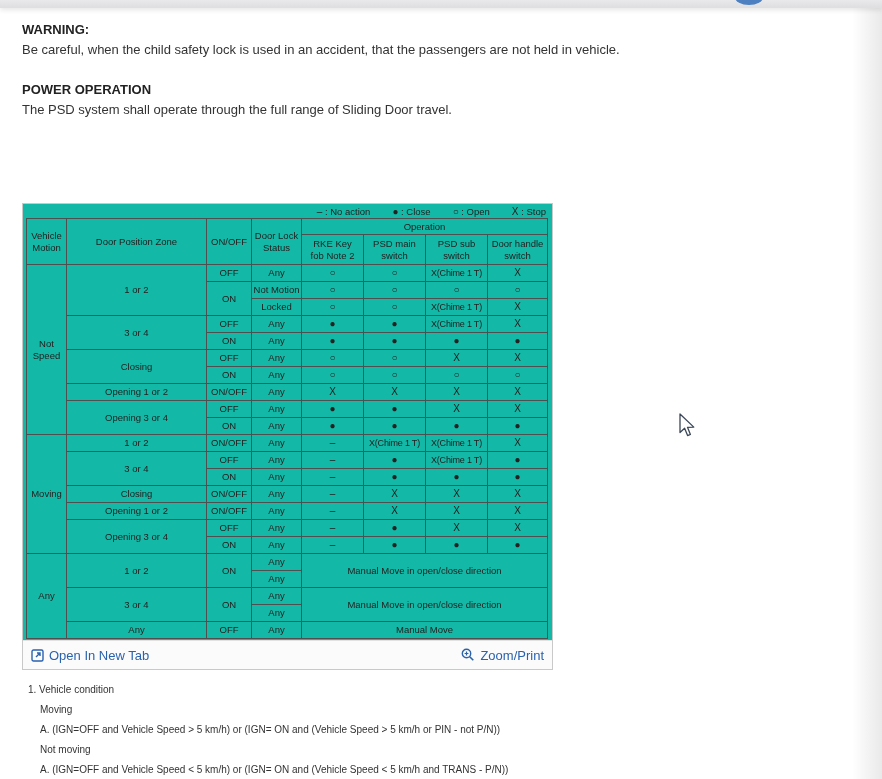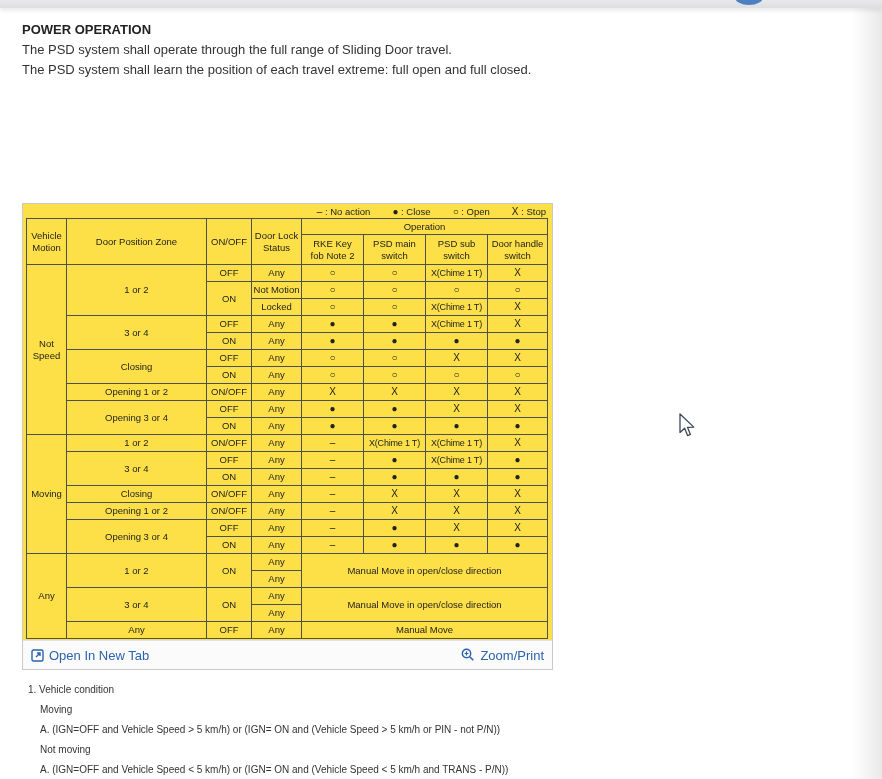--- a/index.html
+++ b/index.html
@@ -29,21 +29,21 @@
   }
   .content { position: absolute; left: 22px; top: 20px; width: 820px; }
   .h-bold { font-size: 13px; font-weight: bold; color: #222; line-height: 20px; }
   .para  { font-size: 13px; color: #333; line-height: 20px; }
   .warning-block { margin-bottom: 20px; }
   .power-block .para { line-height: 20px; }
 
   
   .figure-block {
     position: absolute; left: 22px; top: 203px; width: 531px;
-    border: 1px solid #c9c9c9; background: #fde047;
+    border: 1px solid #c9c9c9; background: #14b8a6;
   }
   .legend-row {
     display: flex; justify-content: flex-end; gap: 22px;
     padding: 2px 6px 1px 0; font-size: 9.5px; color: #222;
   }
   .legend-item { white-space: nowrap; }
   .legend-item .lsym { font-size: 10px; }
 
   table.op {
     border-collapse: collapse; table-layout: fixed;
@@ -81,24 +81,27 @@
 </style>
 </head>
 <body>
 
 <div class="topbar">
   <div class="topbar-blue"></div>
 </div>
 <div class="right-shade"></div>
 
 <div class="content">
+  <div class="warning-block">
+    <div class="h-bold">WARNING:</div>
+    <div class="para">Be careful, when the child safety lock is used in an accident, that the passengers are not held in vehicle.</div>
+  </div>
   <div class="power-block">
     <div class="h-bold">POWER OPERATION</div>
     <div class="para">The PSD system shall operate through the full range of Sliding Door travel.</div>
-    <div class="para">The PSD system shall learn the position of each travel extreme: full open and full closed.</div>
   </div>
 </div>
 
 <div class="figure-block">
   <div class="legend-row">
       <span class="legend-item"><span class="lsym">–</span> : <span>No action</span></span>
       <span class="legend-item"><span class="lsym">●</span> : <span>Close</span></span>
       <span class="legend-item"><span class="lsym">○</span> : <span>Open</span></span>
       <span class="legend-item"><span class="lsym">X</span> : <span>Stop</span></span>
     </div>

